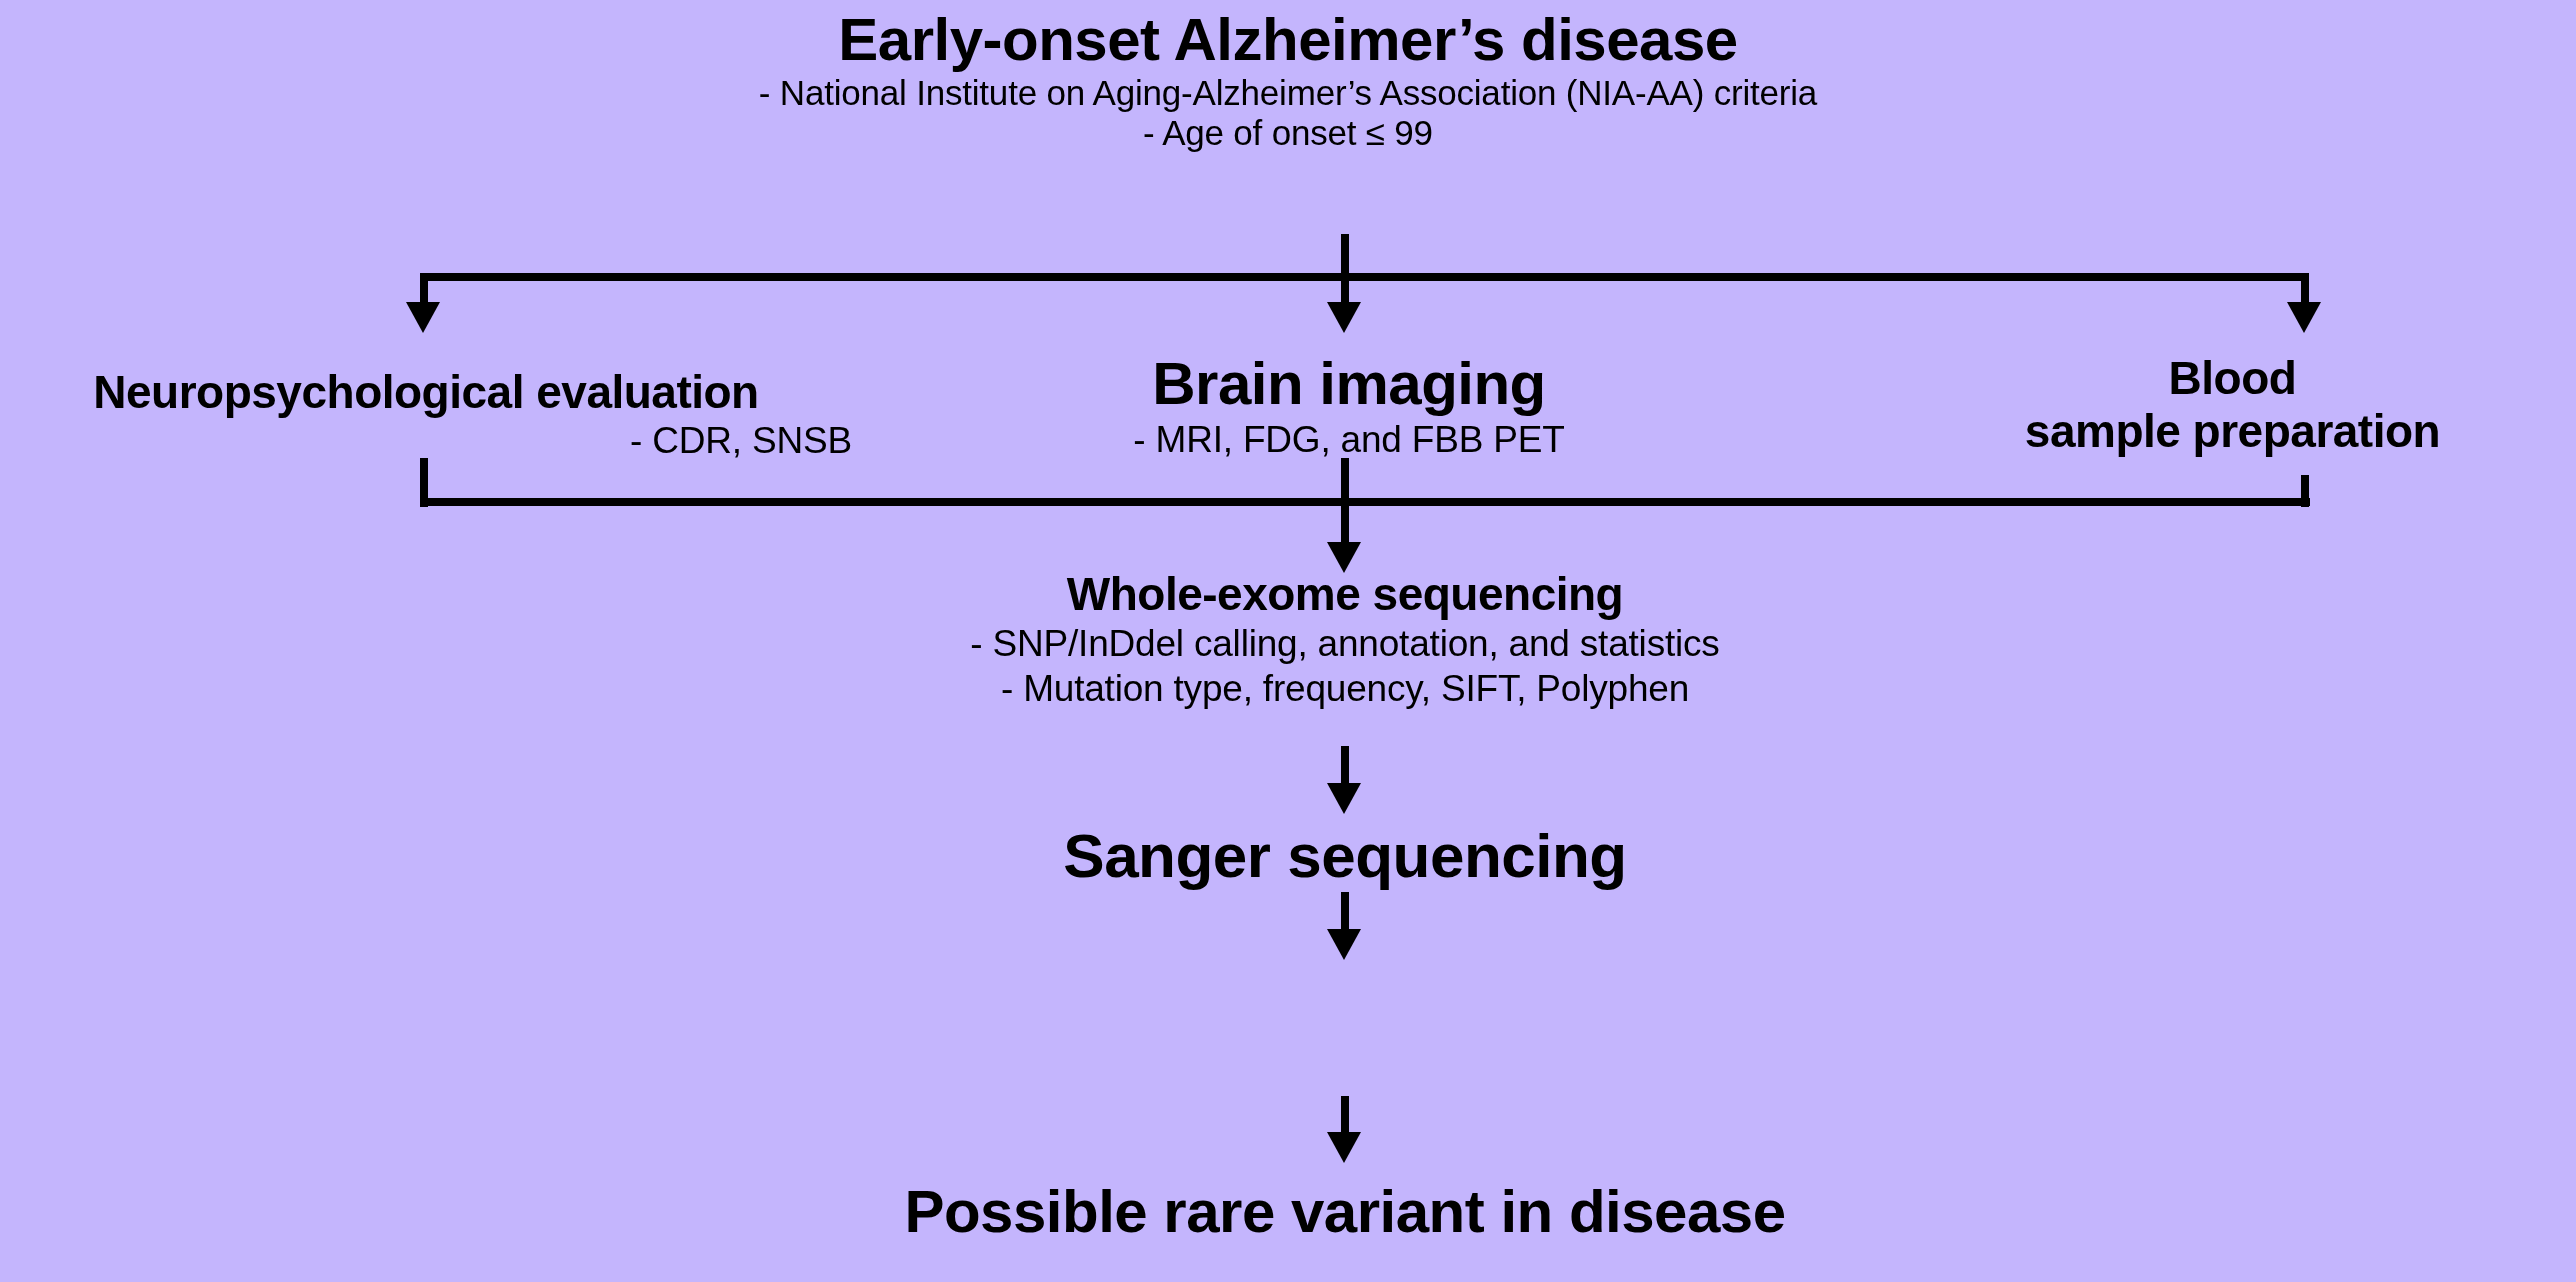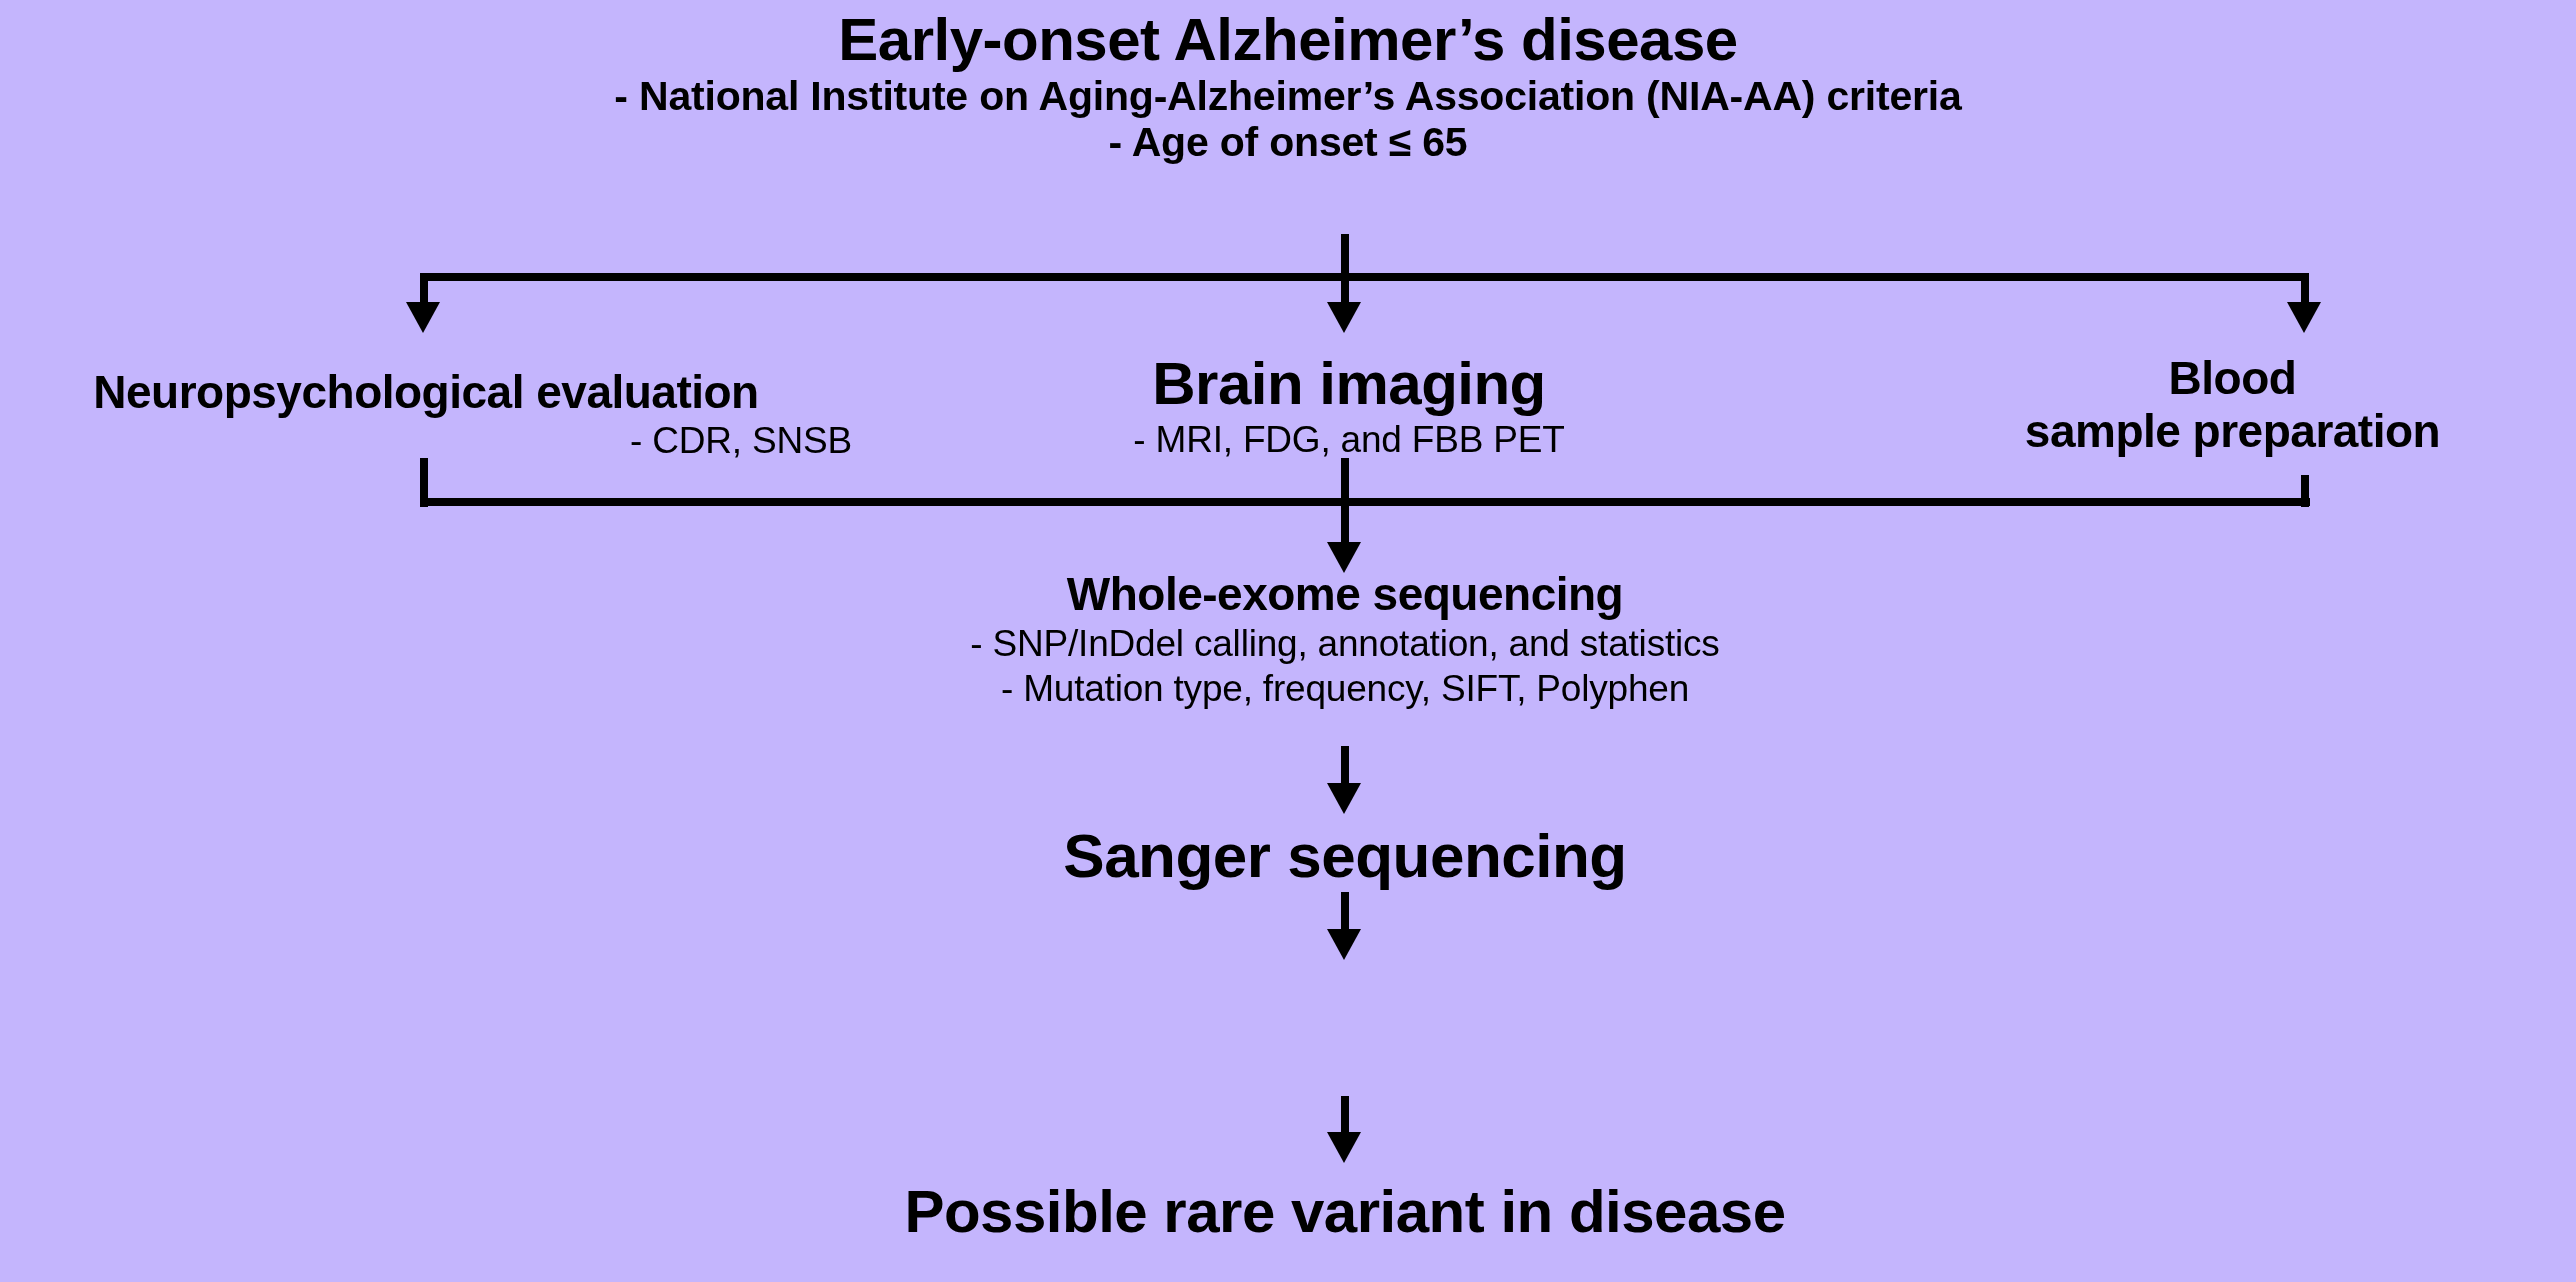--- a/index.html
+++ b/index.html
@@ -39,23 +39,22 @@
   #node-root {
     left: 0;
     top: 5.5px;
     width: 2576px;
   }
   #node-root .hdr {
     font-size: 60px;
     line-height: 1.12;
   }
   #node-root .sub {
-    font-size: 41px;
+    font-size: 35px;
     line-height: 1.14;
-    font-weight: bold;
   }
 
   
   #node-neuropsych {
     left: 0px;
     top: 368px;
     width: 852px;
   }
   #node-neuropsych .hdr { font-size: 46px; }
   #node-neuropsych .sub { font-size: 37px; margin-top: 3.7px; text-align: right; }
@@ -124,21 +123,21 @@
   }
 </style>
 </head>
 <body>
 
 <div id="canvas">
 
   <div class="node" id="node-root">
     <span class="hdr">Early-onset Alzheimer’s disease</span>
     <span class="sub">- National Institute on Aging-Alzheimer’s Association (NIA-AA) criteria</span>
-    <span class="sub">- Age of onset ≤ 65</span>
+    <span class="sub">- Age of onset ≤ 99</span>
   </div>
 
   <div class="conn vline" style="left:1341px; top:234px; height:48px;"></div>
 
   <div class="conn hline" style="left:423px; top:273px; width:1886px;"></div>
 
   <div class="conn vline" style="left:420px; top:273px; height:35px;"></div>
   <div class="arrowhead" style="left:406px; top:302px;"></div>
 
   <div class="conn vline" style="left:1341px; top:273px; height:35px;"></div>

